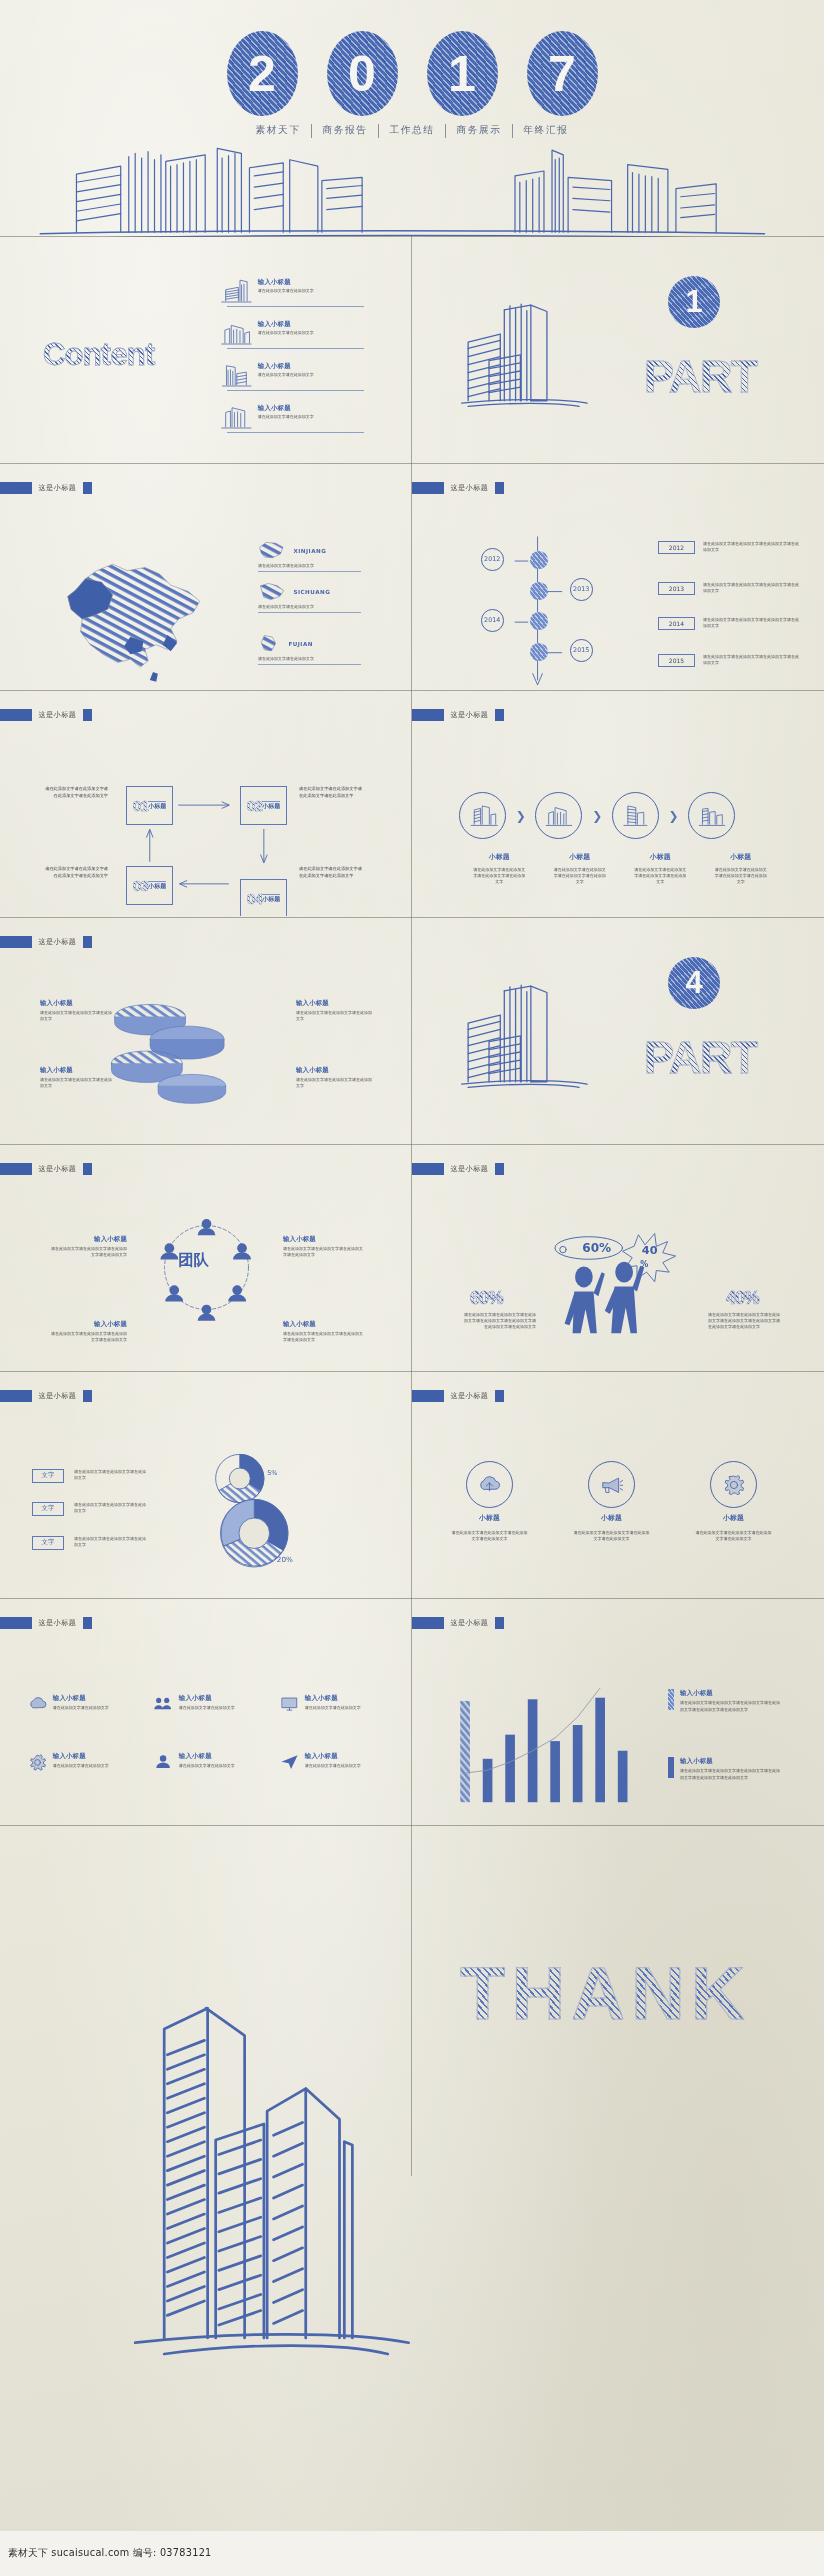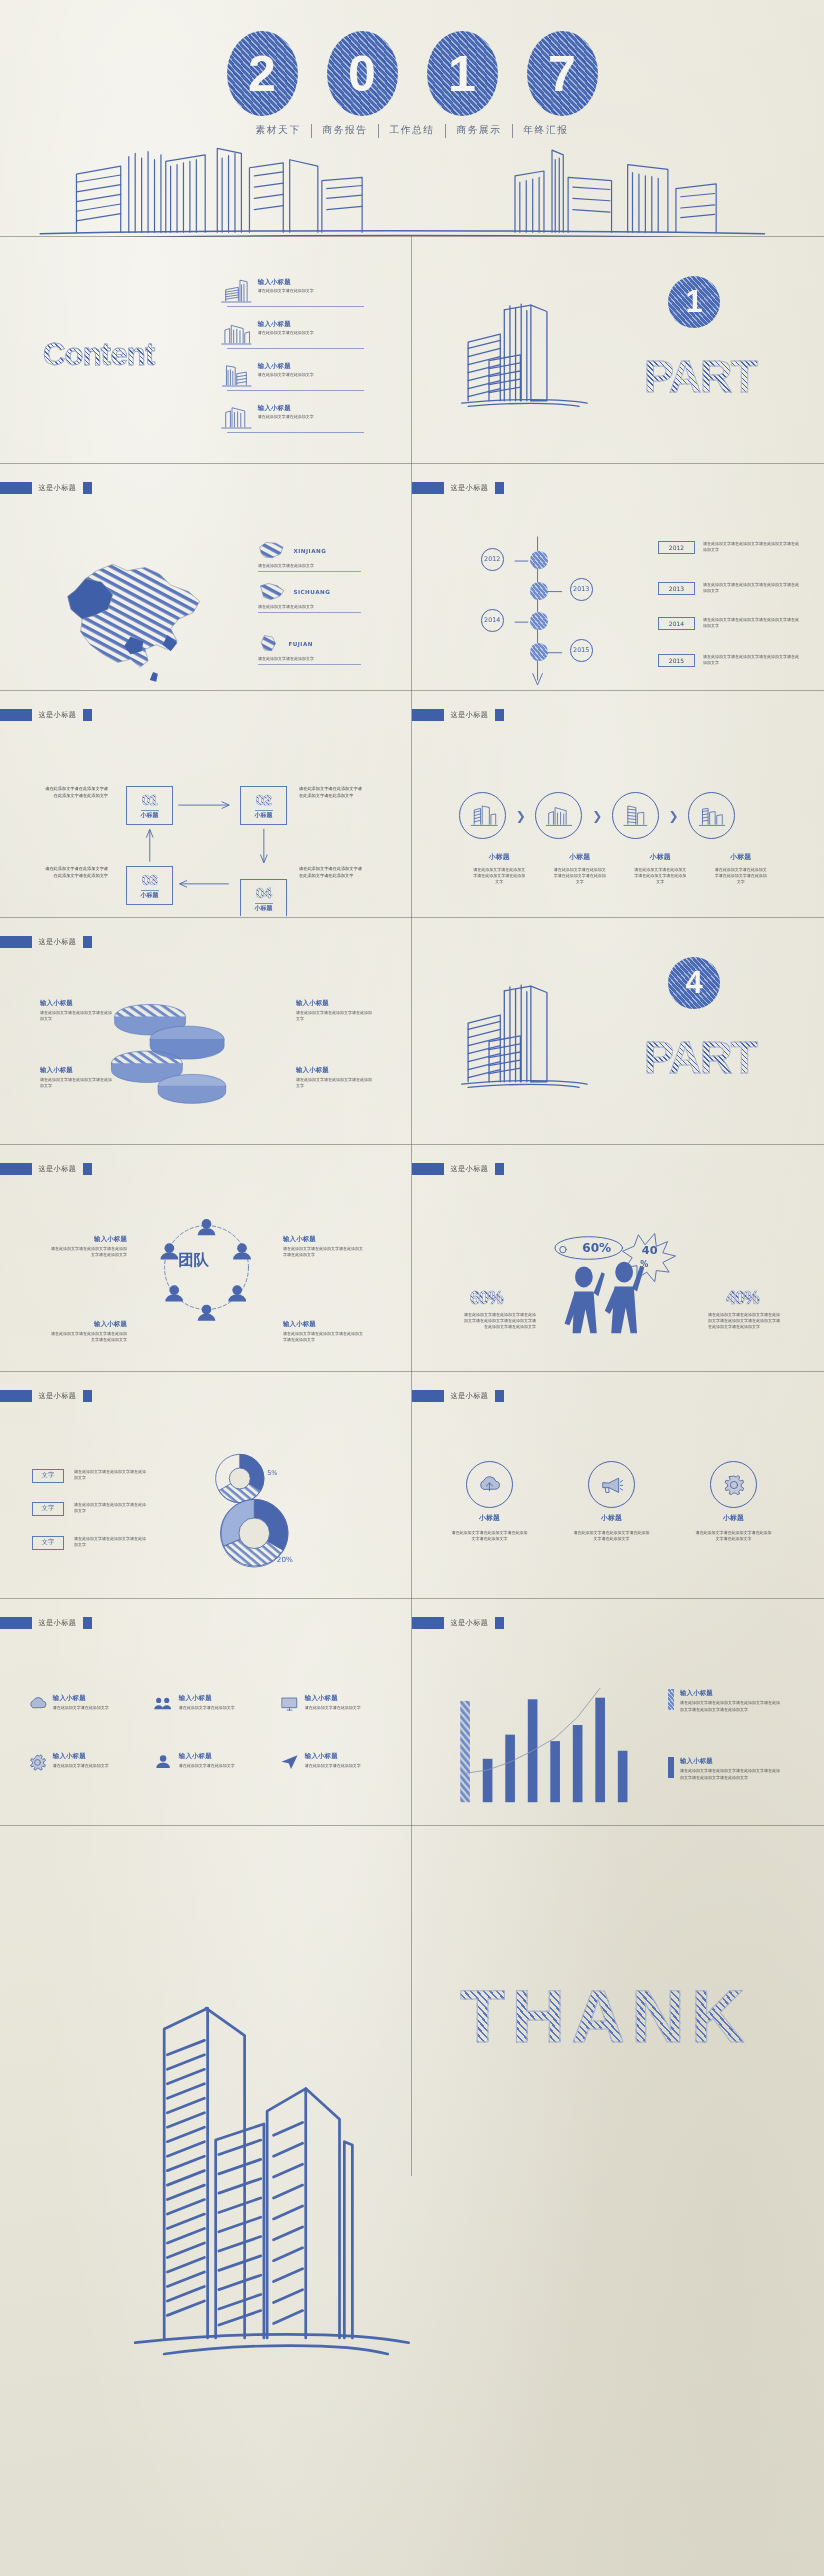--- a/index.html
+++ b/index.html
@@ -106,21 +106,21 @@
     font-family:"DejaVu Sans",sans-serif;font-size:6.4px;color:#3f5fa8;
   }
   .tl-circ-f {
     width:17.7px;height:17.7px;border-radius:50%;
     background:repeating-linear-gradient(50deg, rgba(255,255,255,.55) 0 1px, rgba(255,255,255,0) 1px 3.2px), #6f8bc9;
   }
   .tl-box { border:0.8px solid #5e79bb; width:37px; height:13px; display:flex; align-items:center; justify-content:center;
             font-family:"DejaVu Sans",sans-serif; font-size:6px; color:#3a4a6e; }
 
   
-  .cyc-box { width:47px; height:39px; border:0.9px solid #5e79bb; display:flex; flex-direction:column; align-items:center; justify-content:center; }
+  .cyc-box { width:47px; height:39px; border:0.9px solid #5e79bb; display:flex; align-items:center; justify-content:center; }
   .cyc-num { font-family:"Liberation Sans",sans-serif; font-weight:bold; font-size:15.3px; letter-spacing:-0.8px;
     color:transparent; -webkit-text-stroke:0.6px #9eaaca;
     background:repeating-linear-gradient(45deg,#4a66ad 0 0.9px, rgba(255,255,255,0) 0.9px 2.9px);
     -webkit-background-clip:text; background-clip:text; }
   .cyc-lbl { font-family:"DejaVu Sans",sans-serif; font-size:6px; font-weight:bold; color:#3f5fa8; border-top:0.8px solid #7d92c4; padding-top:0.8px; margin-top:0.8px; }
 
   
   .iconcirc { width:47px; height:47px; border-radius:50%; border:1px solid #4a66ad; display:flex; align-items:center; justify-content:center; }
   .chev { font-family:"DejaVu Sans",sans-serif; font-size:12px; color:#5b74b4; }
 
@@ -892,17 +892,20 @@
         <path d="M160 452 L160 206 L220 186 L220 452"></path>
         <path d="M164 224 L216 206 M164 248 L216 230 M164 272 L216 254 M164 296 L216 278 M164 320 L216 302 M164 344 L216 326 M164 368 L216 350 M164 392 L216 374 M164 416 L216 398 M164 436 L216 418"></path>
         <path d="M224 452 L224 170 L272 142 L272 452"></path>
         <path d="M272 142 L314 180 L314 452"></path>
         <path d="M232 200 L268 184 M232 226 L268 210 M232 252 L268 236 M232 278 L268 262 M232 304 L268 288 M232 330 L268 314 M232 356 L268 340 M232 382 L268 366 M232 408 L268 392 M232 434 L268 418"></path>
         <path d="M320 452 L320 208 L330 212 L330 452"></path>
         <path d="M60 458 C 180 444, 330 444, 400 458"></path>
         <path d="M96 472 C 200 458, 320 458, 374 472"></path>
       </g>
     </svg>
-    <div class="tyword" style="position:absolute;left:460px;top:156px;">THANK</div>
-  </div>
-
+    <div class="tyword" style="position:absolute;left:460px;top:133px;">THANK</div>
+  </div>
+
+  <div id="footer">
+    <span class="ftxt">素材天下 sucaisucal.com  编号: 03783121</span>
+  </div>
 </div>
 
 
 </body></html>

